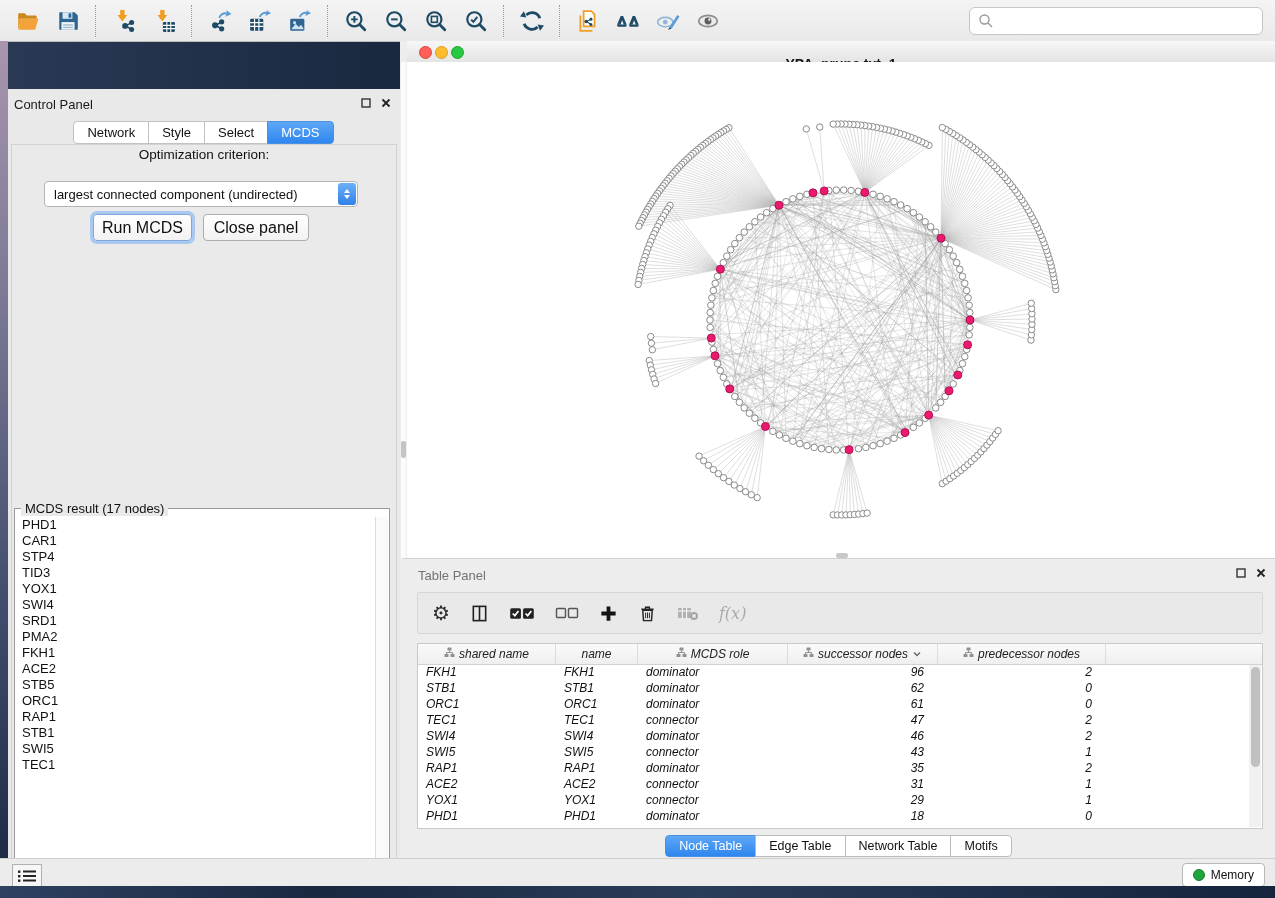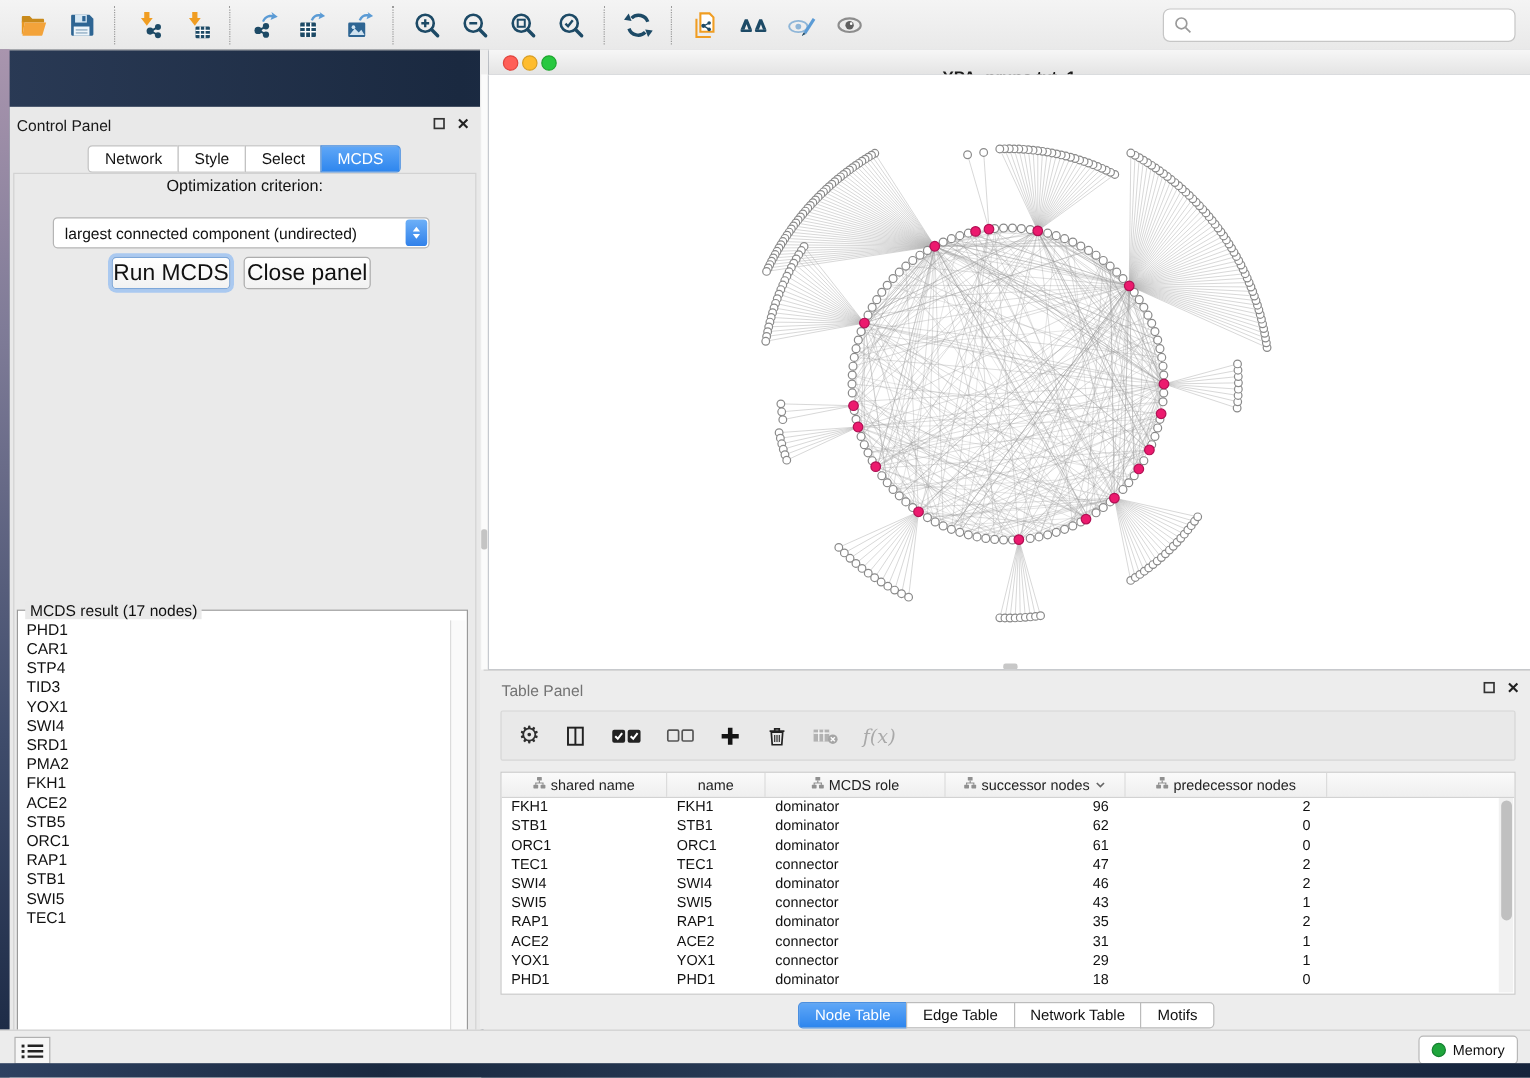--- a/index.html
+++ b/index.html
@@ -38,21 +38,21 @@
   #opt-select{left:36px;top:92px;width:312px;height:24px;background:#fff;border:1px solid #b5b5b5;
               border-radius:4px;display:flex;align-items:center;}
   #opt-select .val{flex:1;font-size:13px;padding-left:9px;color:#111;white-space:nowrap;}
   #opt-stepper{width:18px;height:22px;margin-right:1px;border-radius:3px;
                background:linear-gradient(#6db0f8,#3181ea);display:flex;flex-direction:column;
                align-items:center;justify-content:center;gap:2px;}
   #opt-stepper i{width:0;height:0;border-left:3.5px solid transparent;border-right:3.5px solid transparent;}
   #opt-stepper .up{border-bottom:4px solid #fff;}
   #opt-stepper .dn{border-top:4px solid #fff;}
   .cp-button{position:absolute;height:25px;background:linear-gradient(#ffffff,#f2f2f2);
-             border:1px solid #adadad;border-radius:4px;font-size:19px;color:#111;
+             border:1px solid #adadad;border-radius:4px;font-size:16px;color:#111;
              display:flex;align-items:center;justify-content:center;font-family:"Liberation Sans",sans-serif;}
   #run-btn{left:85px;top:125px;width:97px;box-shadow:0 0 0 3px #aac9f0;border-color:#7da7d9;}
   #close-btn{left:195px;top:125px;width:104px;}
   #mcds-box{left:6px;top:419px;width:374px;height:372px;border:1px solid #9a9a9a;background:#fff;}
   #mcds-legend{position:absolute;left:6px;top:-8px;background:#e9e9e9;padding:0 4px;font-size:13px;color:#111;}
   #mcds-list{position:absolute;left:1px;top:8px;right:13px;bottom:1px;overflow:hidden;padding-left:6px;}
   .mcds-item{font-size:13px;line-height:16px;color:#111;}
   #mcds-scroll{position:absolute;top:8px;right:1px;width:12px;bottom:1px;background:#fafafa;border-left:1px solid #dcdcdc;}
   
   #divider{left:400px;top:41px;width:7px;height:817px;background:#ededed;}
@@ -69,21 +69,21 @@
   #net-canvas{left:407px;top:62px;width:868px;height:496px;background:#fff;}
   #net-hscroll{left:836px;top:553px;width:12px;height:5px;background:#c8c8c8;border-radius:2px;}
   
   #table-panel{left:403px;top:558px;width:872px;height:300px;background:#ededed;border-top:1px solid #d0d0d0;}
   #tp-title{left:15px;top:9px;font-size:13px;color:#737373;}
   #tp-toolbar{left:14px;top:33px;width:846px;height:42px;background:#e9e9e9;border:1px solid #d6d6d6;
               border-radius:2px;display:flex;align-items:center;gap:20px;padding-left:14px;box-sizing:border-box;}
   .tpt-btn{display:flex;align-items:center;justify-content:center;}
   .gear-glyph{font-size:20px;color:#2e2e2e;line-height:20px;}
   .fx{font-family:"DejaVu Serif",serif;font-style:italic;font-size:16px;color:#9e9e9e;}
-  #tbl{left:14px;top:84px;width:846px;height:186px;background:#fff;border:1px solid #c9c9c9;box-sizing:border-box;overflow:hidden;}
+  #tbl{left:14px;top:84px;width:846px;height:186px;background:#fff;border:1px solid #c9c9c9;box-sizing:border-box;overflow:hidden;font-style:italic;}
   #tbl-head{display:flex;height:20px;background:linear-gradient(#fafafa,#efefef);border-bottom:1px solid #d2d2d2;}
   .th{display:flex;align-items:center;justify-content:center;gap:4px;font-size:12px;color:#222;
       border-right:1px solid #dcdcdc;box-sizing:border-box;height:20px;}
   .trow{display:flex;height:16px;}
   .td{font-size:12px;color:#111;box-sizing:border-box;white-space:nowrap;overflow:hidden;}
   .td.left{padding-left:8px;text-align:left;}
   .td.num{text-align:right;padding-right:14px;}
   #tbl-scroll{position:absolute;right:1px;top:21px;width:12px;bottom:1px;background:#f1f1f1;}
   #tbl-thumb{position:absolute;left:1.5px;top:2px;width:9px;height:100px;background:#c0c0c0;border-radius:5px;}
   #tp-tabs{left:0;right:0;top:276px;display:flex;justify-content:center;}

